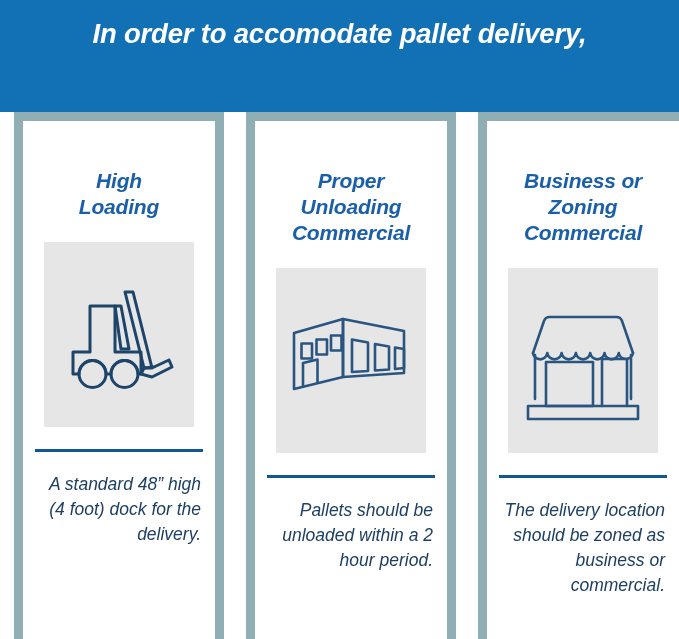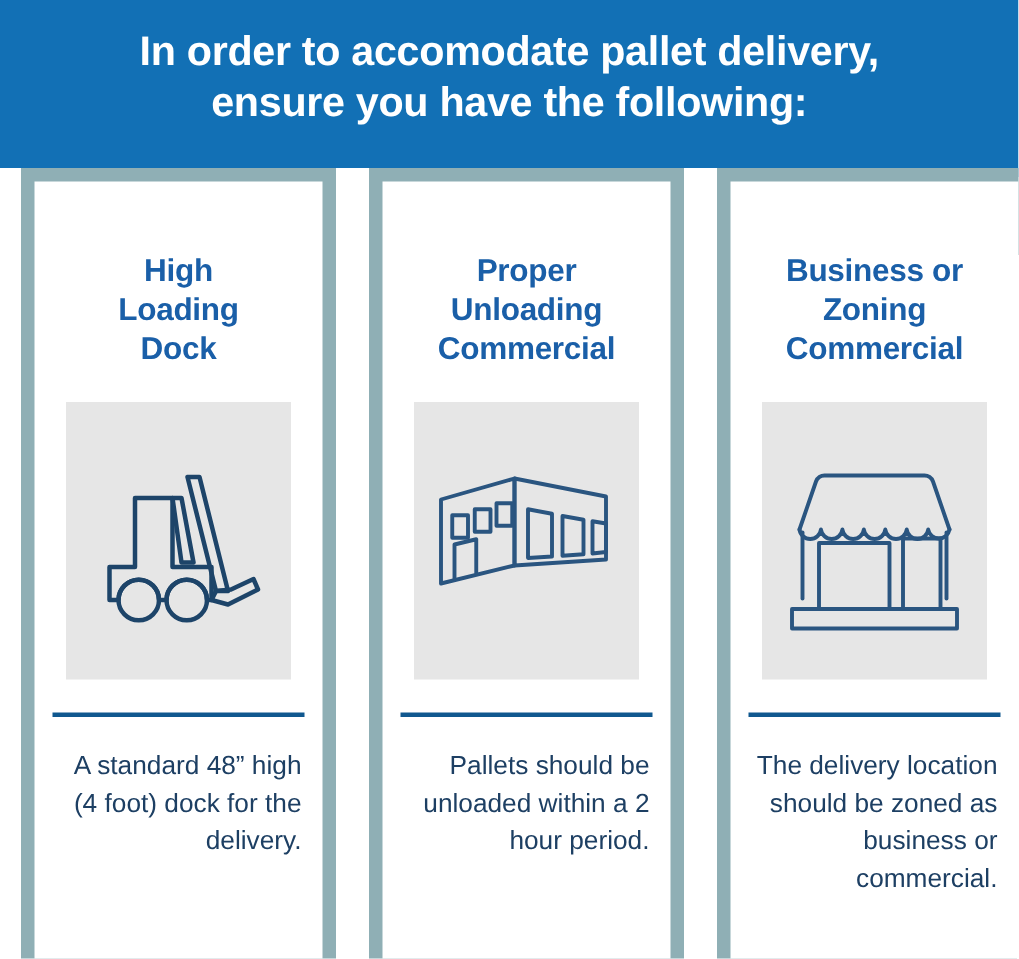--- a/index.html
+++ b/index.html
@@ -13,20 +13,21 @@
     background: #ffffff;
     font-family: "Liberation Sans", sans-serif;
     overflow: hidden;
   }
   .infographic {
     position: relative;
     width: 679px;
     height: 639px;
     background: #ffffff;
     box-sizing: border-box;
+    font-style: italic;
   }
 
   
   .header-banner {
     position: absolute;
     left: 0;
     top: 0;
     width: 679px;
     height: 118px;
     background: #1270b5;
@@ -145,33 +146,31 @@
     padding-right: 2px;
   }
 </style>
 </head>
 <body>
 
 <div class="infographic">
 
   <div class="header-banner">
     <div class="header-line">In order to accomodate pallet delivery,</div>
-    <div class="header-line">ensure you have the following:</div>
   </div>
 
   <div class="columns">
 
     <div class="col-spacer-edge"></div>
 
     <div class="column">
       <div class="panel">
         <div class="panel-heading">
           <div>High</div>
           <div>Loading</div>
-          <div>Dock</div>
         </div>
         <div class="icon-box">
           <span>
             <svg width="120" height="130" viewBox="0 0 120 130" aria-hidden="true">
 
               <path class="icon-stroke" d="M14 82 L14 104 L20 104 A13.5 13.5 0 0 1 33.5 90.5 A13.5 13.5 0 0 1 47 104 L52 104 A13.5 13.5 0 0 1 65.5 90.5 A13.5 13.5 0 0 1 79 104 L82 104 L82 82 L56 82 L56 36 L31 36 L31 82 Z"></path>
 
               <path class="icon-stroke" d="M56 36 L62 36 L70 79 L62 79 Z"></path>
 
               <path class="icon-stroke" d="M66 22 L74 22 L93 98 L85 98 Z"></path>

